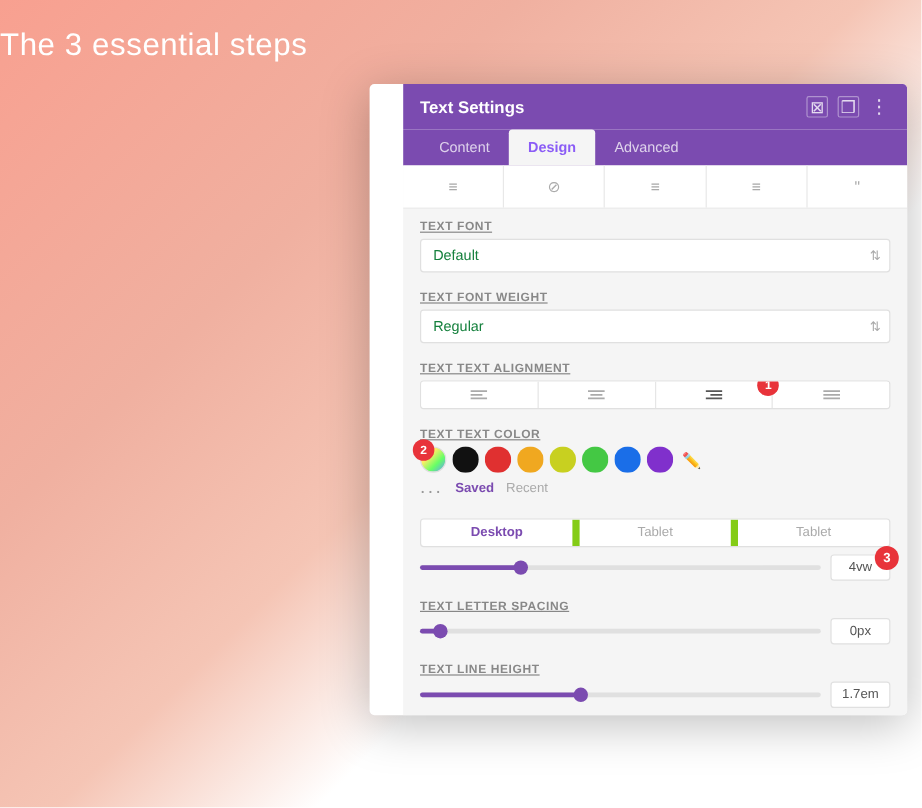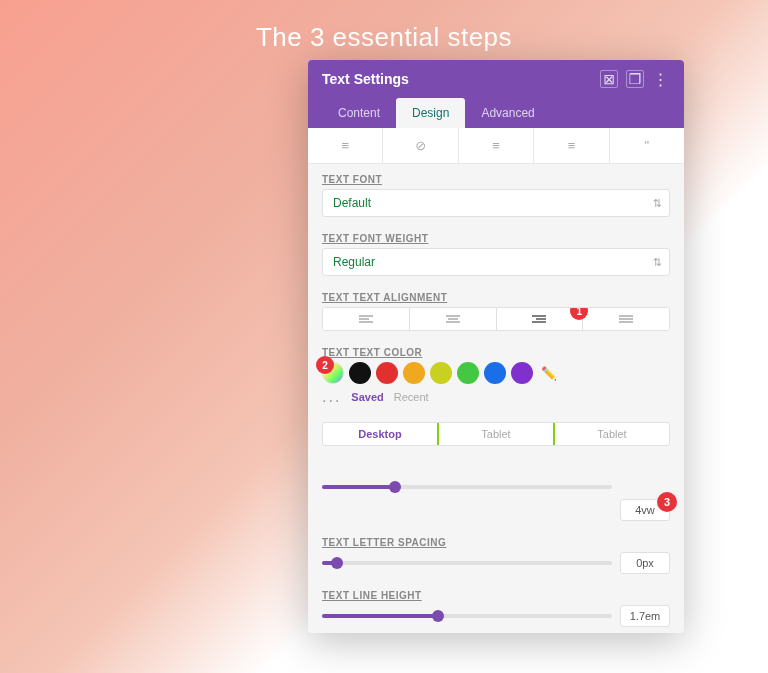--- a/index.html
+++ b/index.html
@@ -11,45 +11,45 @@
     }
 
     .background {
       width: 768px;
       height: 673px;
       position: relative;
       background: linear-gradient(135deg, #f8a090 0%, #f0b0a0 30%, #f5c5b5 50%, #ffffff 65%, #ffffff 100%);
     }
 
     .page-title {
-      text-align: center;
       padding-top: 22px;
       font-size: 26px;
       font-weight: 300;
       color: #ffffff;
       letter-spacing: 0.5px;
     }
 
     .arrow-down {
       text-align: center;
       margin-top: 18px;
       color: #e8b0a8;
       font-size: 28px;
     }
 
     
     .modal {
       position: absolute;
-      top: 60px;
+      top: 70px;
       left: 308px;
-      width: 376px;
+      width: 448px;
       background: #fff;
       border-radius: 4px;
       box-shadow: 0 8px 40px rgba(0,0,0,0.25);
       overflow: hidden;
+      padding-left: 28px;
     }
 
     .modal-header {
       background: #7b4bb0;
       padding: 10px 14px;
       display: flex;
       align-items: center;
       justify-content: space-between;
     }
 
@@ -95,22 +95,22 @@
     .tab {
       padding: 8px 16px;
       color: rgba(255,255,255,0.75);
       font-size: 12px;
       cursor: pointer;
       border-radius: 3px 3px 0 0;
     }
 
     .tab.active {
       background: #f5f5f5;
-      color: #0f766e;
-      font-weight: 400;
+      color: #8b5cf6;
+      font-weight: 700;
     }
 
     
     .panel-body {
       background: #f5f5f5;
       padding: 0;
     }
 
     
     .icon-row {
@@ -310,21 +310,21 @@
       margin-bottom: 6px;
     }
 
     .device-tab {
       flex: 1;
       padding: 5px;
       text-align: center;
       font-size: 11px;
       cursor: pointer;
       color: #aaa;
-      border-right: 2px solid #84cc16;
+      border-right: 6px solid #84cc16;
     }
 
     .device-tab:last-child { border-right: none; }
     .device-tab.active { color: #7b4bb0; font-weight: 600; }
 
     
     .slider-row {
       display: flex;
       align-items: center;
       gap: 8px;
@@ -501,21 +501,21 @@
         <div class="device-tabs">
           <div class="device-tab active">Desktop</div>
           <div class="device-tab">Tablet</div>
           <div class="device-tab">Tablet</div>
         </div>
         <div class="slider-row">
           <div class="slider-track">
             <div class="slider-fill" style="width:25%;"></div>
             <div class="slider-thumb" style="left:calc(25% - 6px);"></div>
           </div>
-          <div class="slider-value" style="position:relative;margin-top:47px;">
+          <div class="slider-value" style="position:relative;">
             <span>4vw</span>
             <div class="badge-blue">3</div>
           </div>
         </div>
       </div>
 
       <div class="form-section">
         <div class="field-label">Text Letter Spacing</div>
         <div class="slider-row">
           <div class="slider-track">

